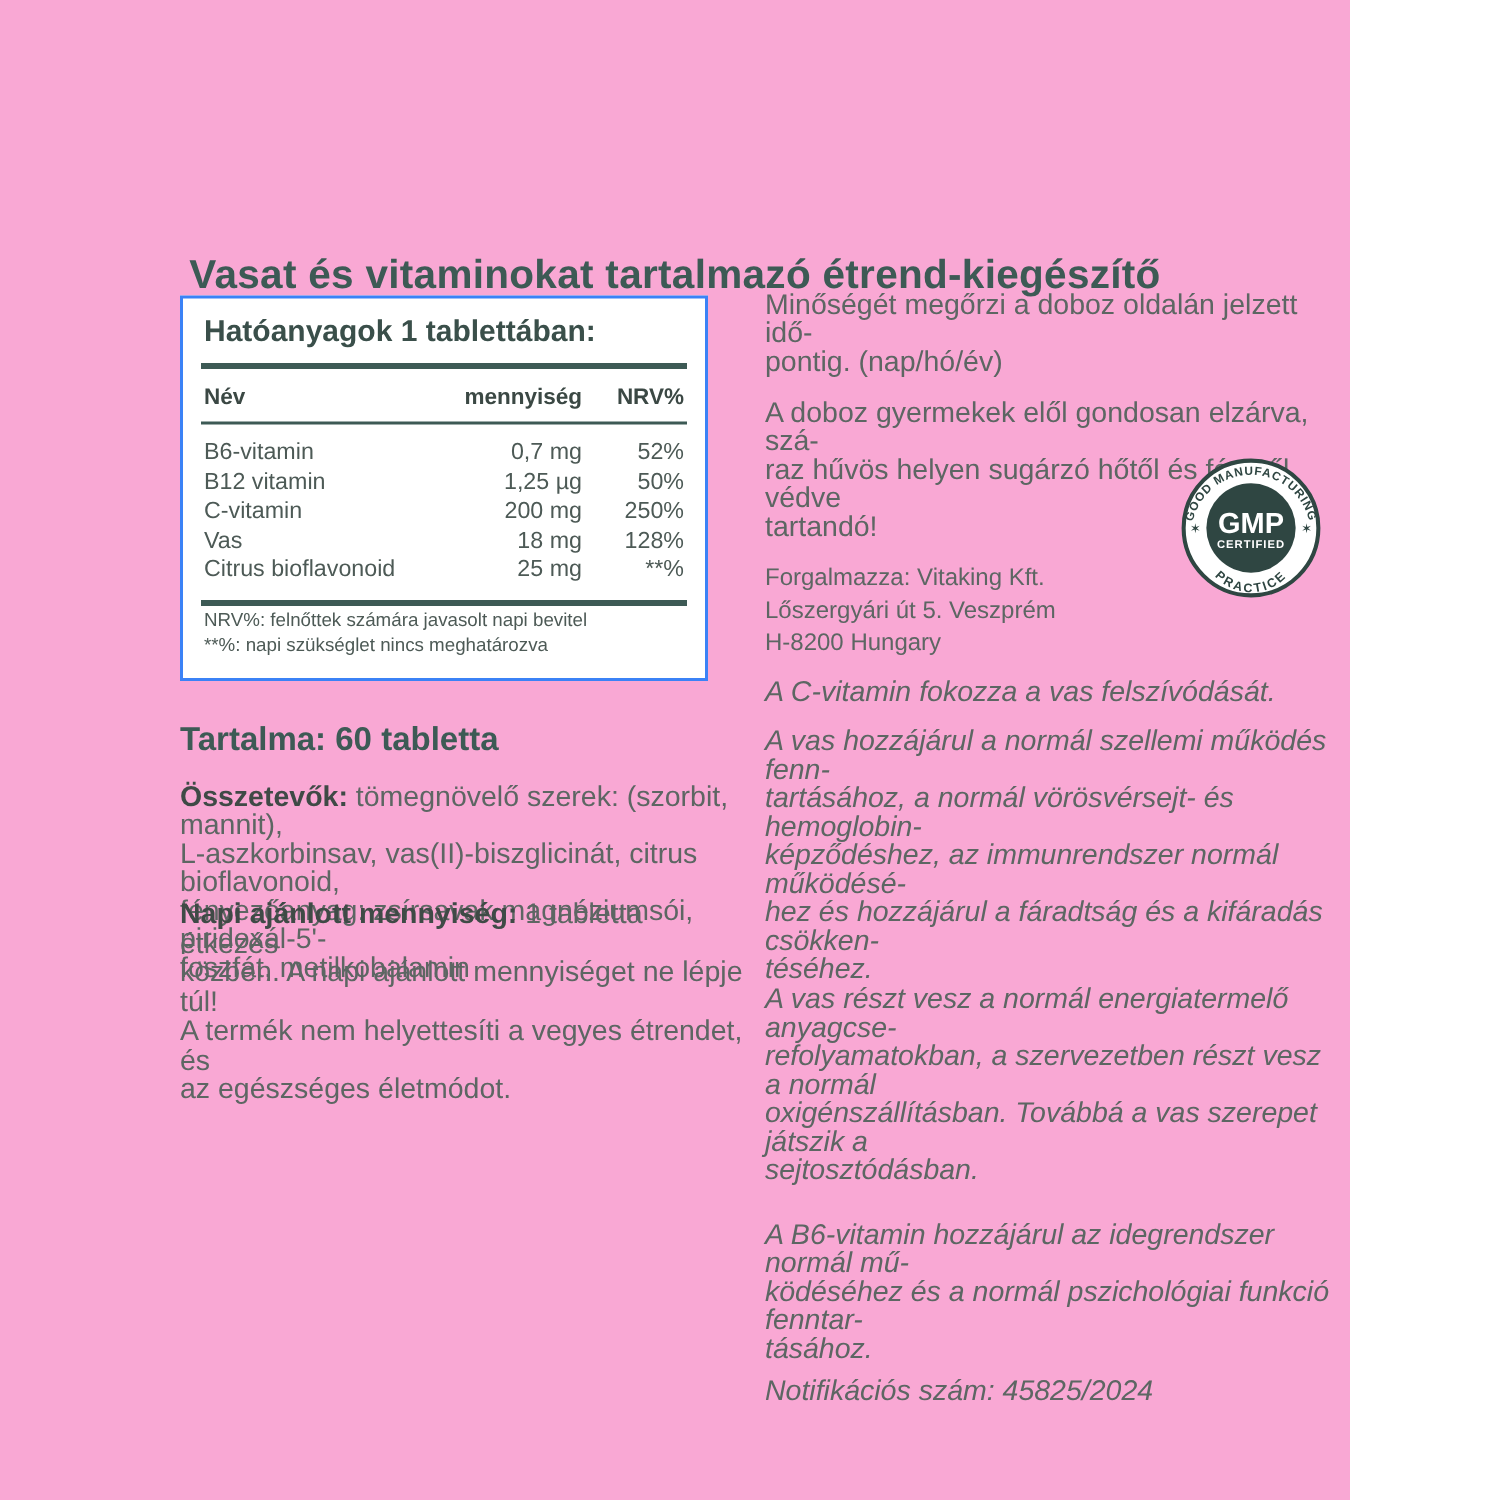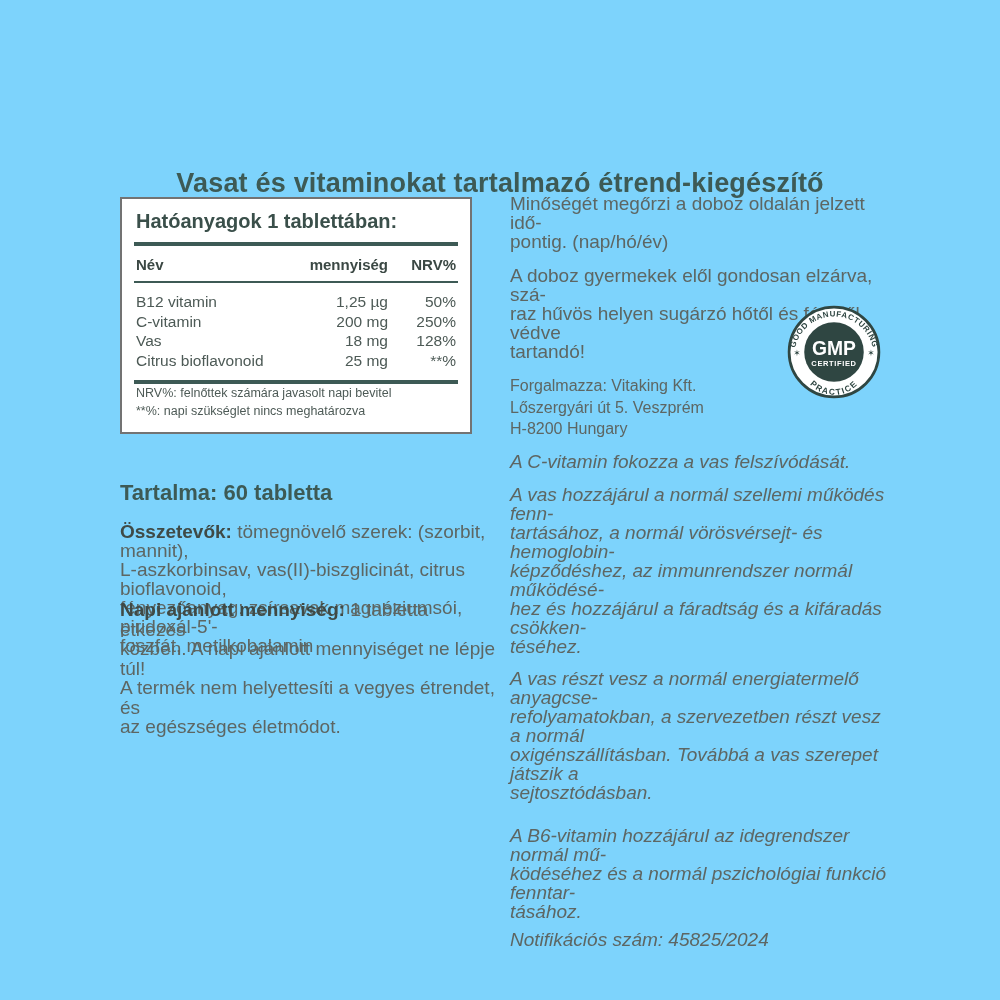--- a/index.html
+++ b/index.html
@@ -1,22 +1,22 @@
 <!DOCTYPE html>
 <html><head>
 <meta charset="utf-8">
 <style>
   html,body{margin:0;padding:0;background:#ffffff;}
-  .page{position:relative;width:1000px;height:1000px;background:#7dd3fc;overflow:hidden;
+  .page{position:relative;width:900px;height:1000px;background:#f9a8d4;overflow:hidden;
         font-family:"Liberation Sans",sans-serif;color:#5d6663;}
   p{margin:0;}
   .title{position:absolute;top:150px;left:0;right:0;text-align:center;
          font-size:27px;font-weight:bold;color:#3d5a55;letter-spacing:.2px;}
   
-  .ing-table{position:absolute;left:120px;top:197px;width:348px;border:2px solid #737373;background:#fff;}
+  .ing-table{position:absolute;left:120px;top:197px;width:348px;border:2px solid #3b82f6;background:#fff;}
   .tbl-heading{margin:11px 14px 9px;font-size:20px;font-weight:bold;color:#3a4f4a;}
   .rule{background:#3d5a55;margin:0 12px;}
   .rule.thick{height:4px;}
   .rule.thin{height:2px;}
   .cols,.row{display:grid;grid-template-columns:1fr 108px 68px;align-items:baseline;}
   .cols{margin:10px 14px 8px;font-size:15px;font-weight:bold;color:#3b4844;}
   .rows{margin:9px 14px 10px;font-size:15.5px;color:#4d5a56;}
   .row{line-height:19.5px;}
   .cell-qty,.cell-nrv,.col-qty,.col-nrv{text-align:right;}
   .notes{margin:1px 14px 12px;font-size:12.5px;line-height:17.5px;color:#4d5a56;}
@@ -26,21 +26,21 @@
   .para{white-space:pre-line;font-size:19px;line-height:19px;}
   .left-para1{position:absolute;left:120px;top:522px;width:376px;}
   .left-para2{position:absolute;left:120px;top:600px;width:376px;line-height:19.5px;}
   .lead{font-weight:bold;color:#3f4a46;}
   
   .right-col{position:absolute;left:510px;top:194px;width:378px;}
   .p-quality{margin-bottom:15px;}
   .p-storage{margin-bottom:14px;}
   .distributor{font-size:16px;line-height:21.5px;margin-bottom:12px;white-space:pre-line;}
   .claim{font-style:italic;margin-bottom:14px;}
-  .claim.c1{margin-bottom:13px;}
+  .claim.c1{margin-bottom:1px;}
   .claim.c2{margin-bottom:24px;}
   .claim.c3{margin-bottom:9px;}
   .notification{font-style:italic;}
   
   .gmp{position:absolute;left:787px;top:305px;width:94px;height:94px;}
 </style>
 </head>
 <body>
 
 <div class="page">
@@ -50,20 +50,25 @@
   <div class="ing-table">
     <div class="tbl-heading">Hatóanyagok 1 tablettában:</div>
     <div class="rule thick"></div>
     <div class="cols">
       <span class="col-name">Név</span>
       <span class="col-qty">mennyiség</span>
       <span class="col-nrv">NRV%</span>
     </div>
     <div class="rule thin"></div>
     <div class="rows">
+      <div class="row">
+        <span>B6-vitamin</span>
+        <span class="cell-qty">0,7 mg</span>
+        <span class="cell-nrv">52%</span>
+      </div>
       <div class="row">
         <span>B12 vitamin</span>
         <span class="cell-qty">1,25 µg</span>
         <span class="cell-nrv">50%</span>
       </div>
       <div class="row">
         <span>C-vitamin</span>
         <span class="cell-qty">200 mg</span>
         <span class="cell-nrv">250%</span>
       </div>

